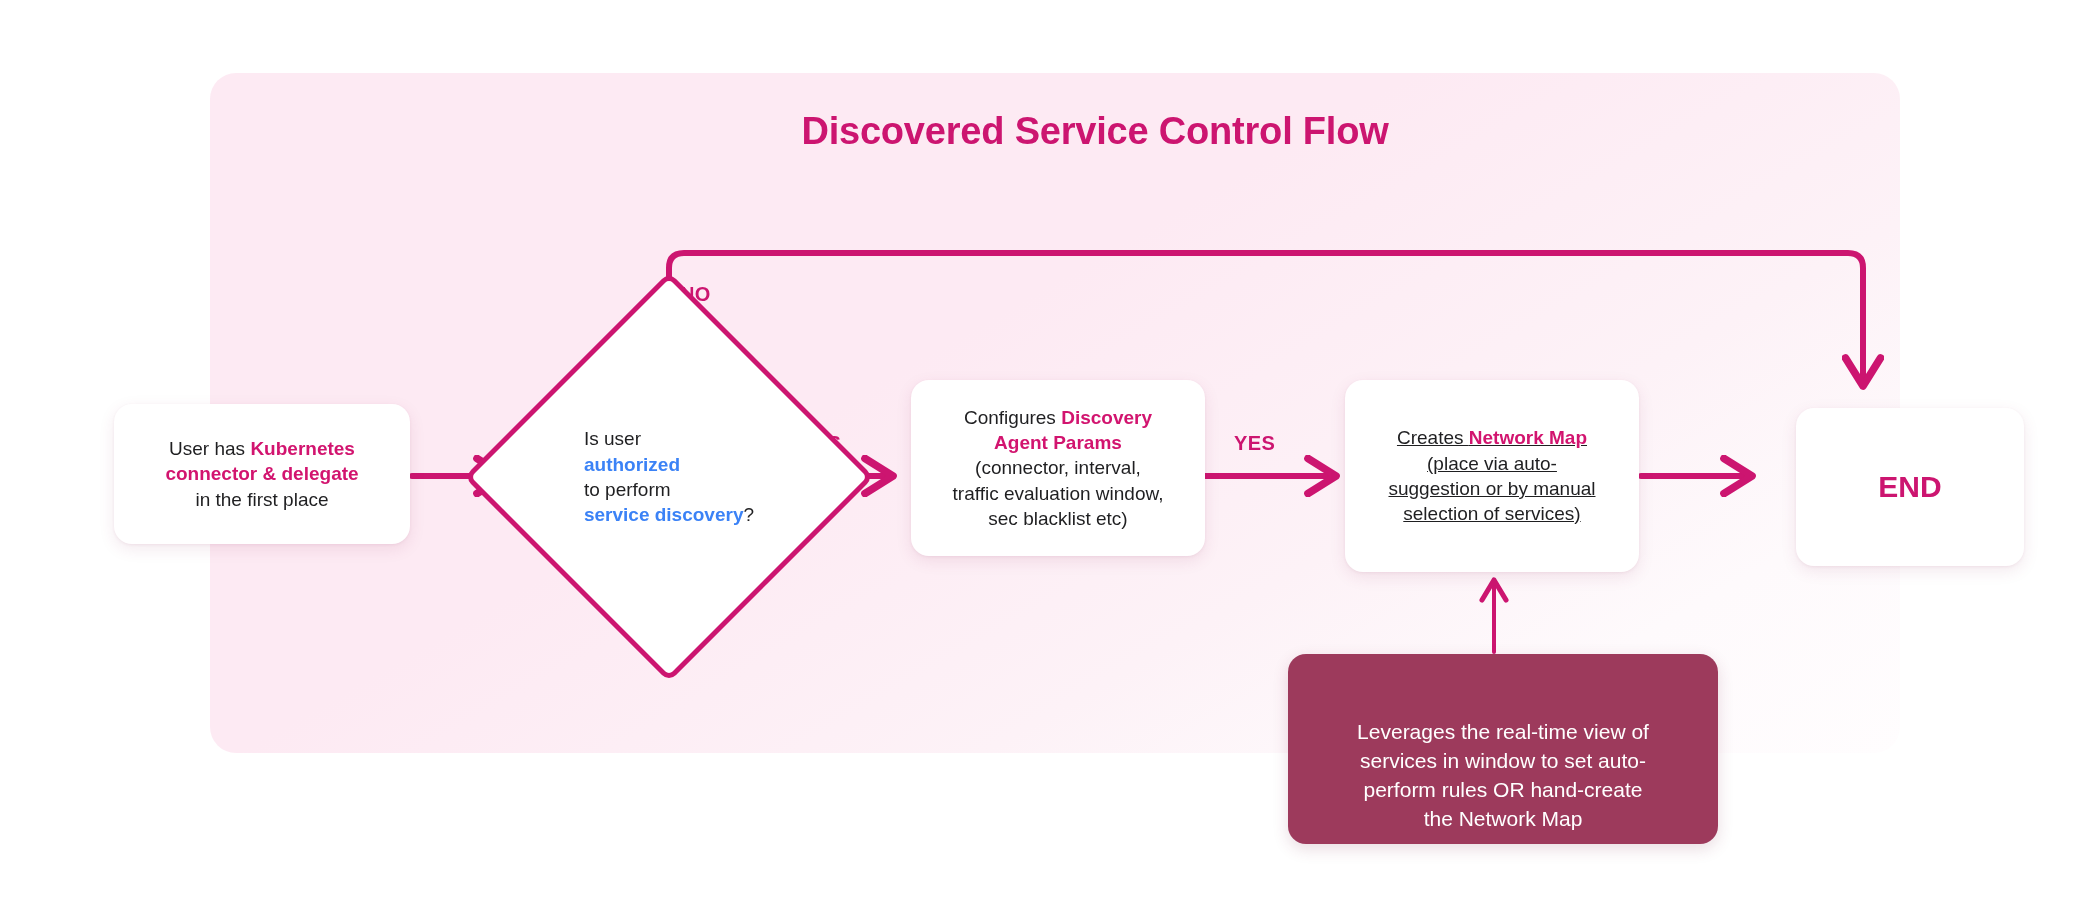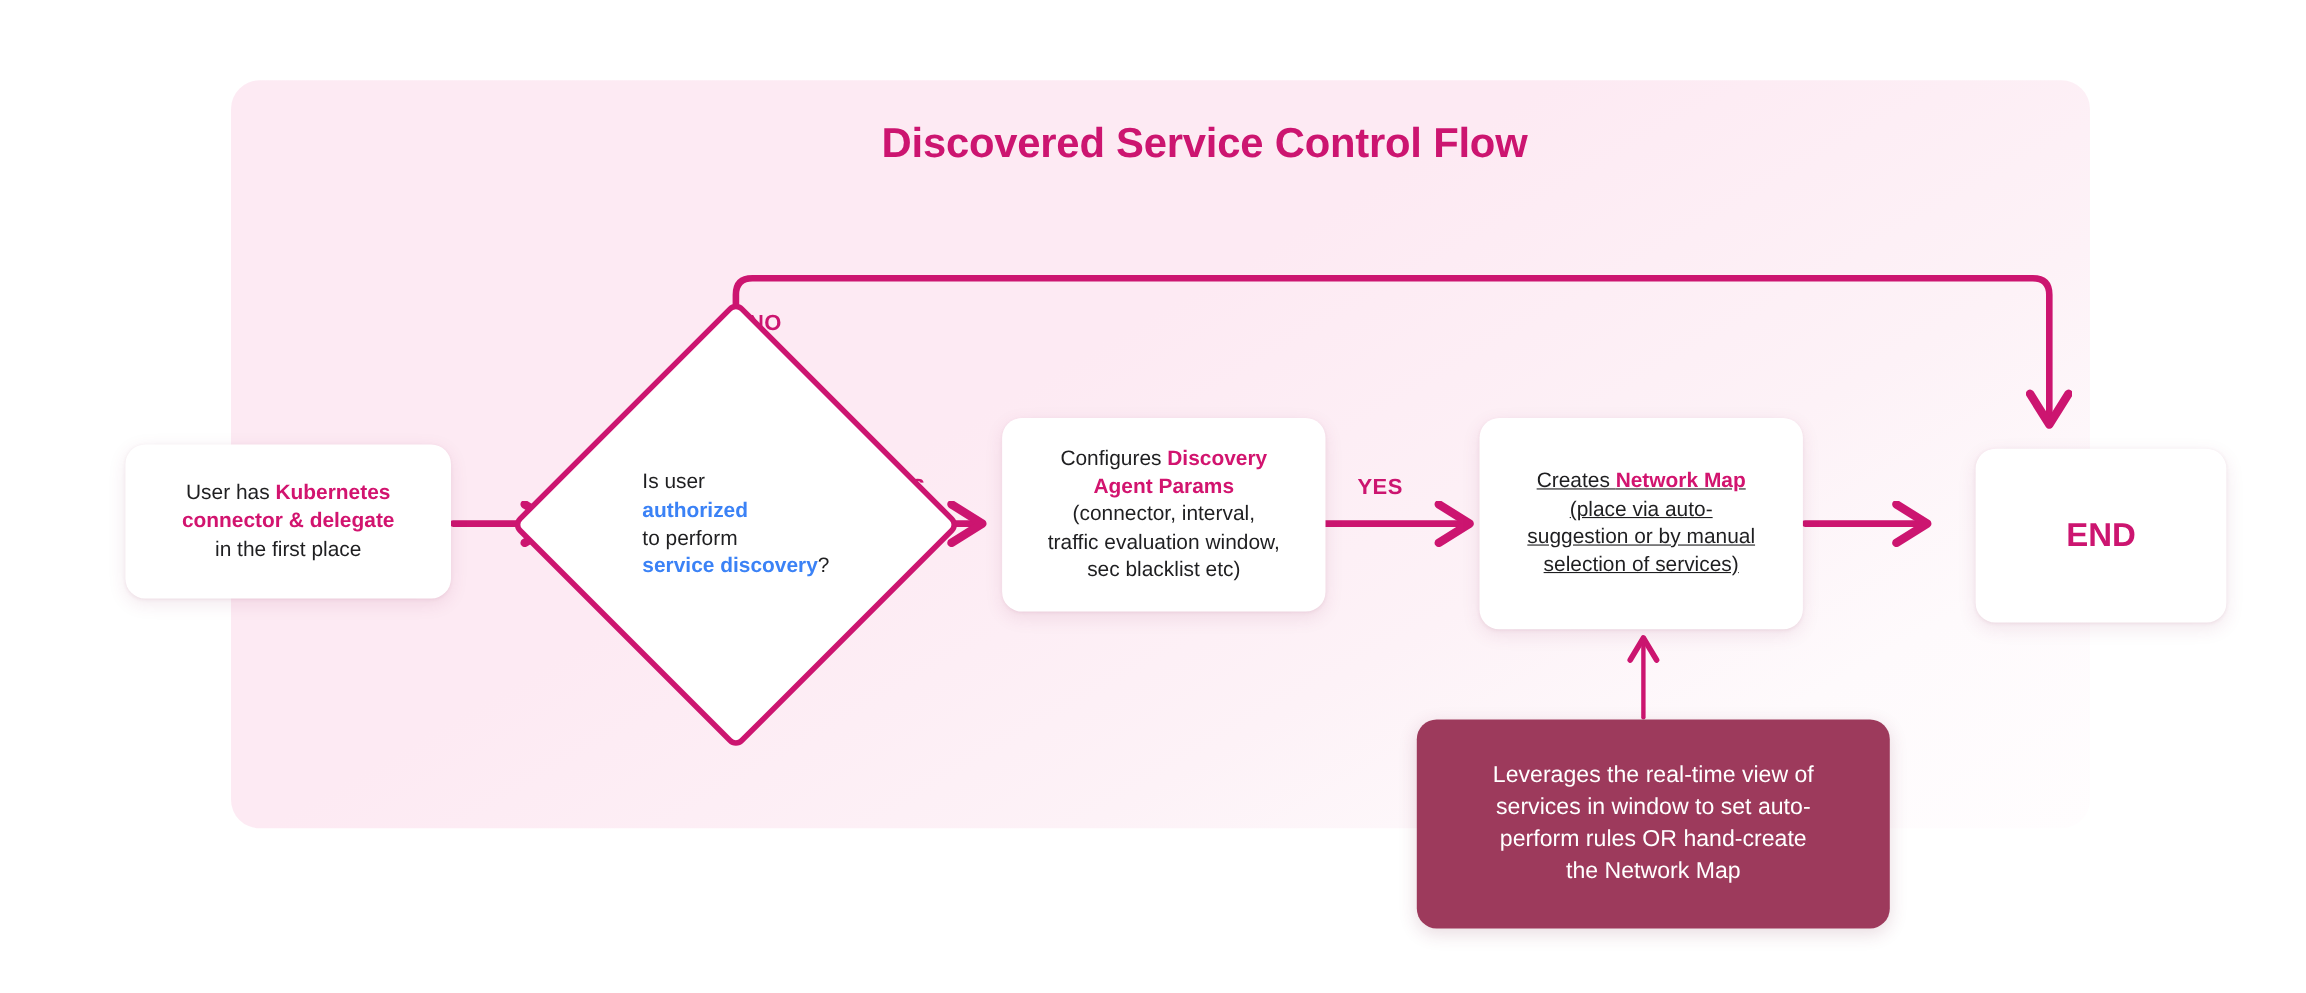--- a/index.html
+++ b/index.html
@@ -119,21 +119,21 @@
   #node-callout {
     position: absolute;
     left: 1288px;
     top: 654px;
     width: 430px;
     height: 190px;
     background: #9d3a5c;
     border-radius: 18px;
     box-shadow: 0 5px 16px rgba(120, 35, 70, 0.16);
     display: flex;
-    align-items: center;
+    align-items: flex-end;
     justify-content: center;
     text-align: center;
     color: #ffffff;
     font-size: 21px;
     line-height: 1.38;
     padding: 10px 20px;
     box-sizing: border-box;
   }
 
   

